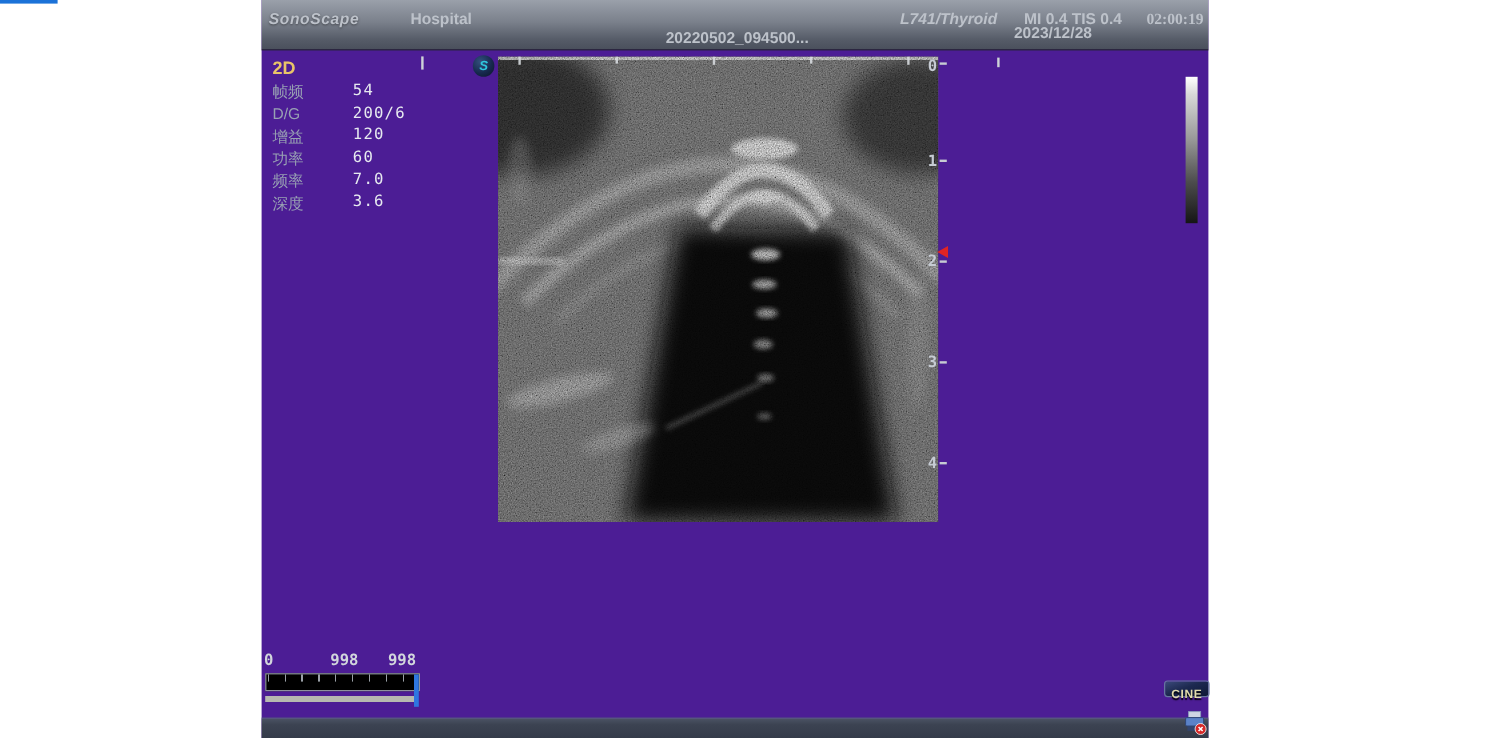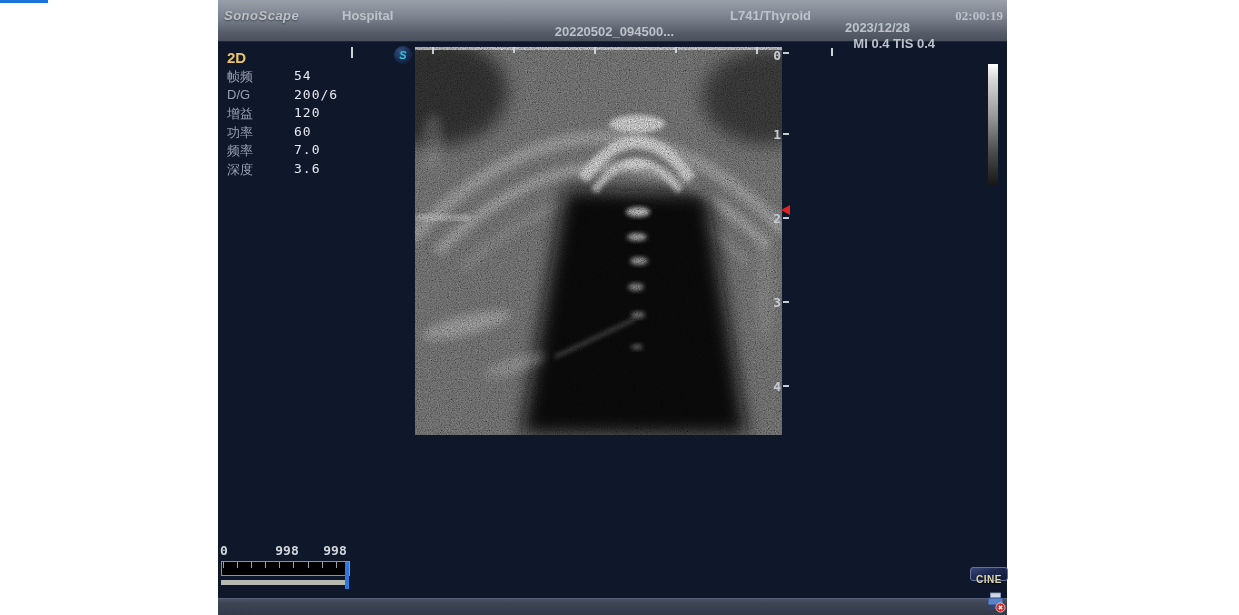--- a/index.html
+++ b/index.html
@@ -2,36 +2,36 @@
 <html><head>
 <meta charset="utf-8">
 <style>
   * { margin:0; padding:0; box-sizing:border-box; }
   html,body { width:1239px; height:615px; background:#ffffff; overflow:hidden;
               font-family:"Liberation Sans", sans-serif; }
   .stage { position:relative; width:1239px; height:615px; background:#ffffff; }
 
   .accent-line { position:absolute; left:0; top:0; width:48px; height:3px; background:#1b72d8; }
 
-  .screen { position:absolute; left:218px; top:0; width:789px; height:615px; background:#0f172a; }
+  .screen { position:absolute; left:218px; top:0; width:789px; height:615px; background:#4c1d95; }
 
   
   .topbar { position:absolute; left:0; top:0; width:789px; height:42px;
             background:linear-gradient(#9aa0aa 0%, #7a808b 45%, #565c68 80%, #4a505c 100%);
             border-bottom:1px solid #23272e; }
   .topbar span { position:absolute; font-weight:bold; font-size:13px; color:#bdc2ca;
                  white-space:nowrap; }
   .logo { left:6px; top:8px; font-size:19px; font-style:italic; font-weight:bold;
           color:#28b7d2; letter-spacing:0.5px; text-shadow:0 1px 2px rgba(0,0,0,.45); }
   .hospital { left:124px; top:8px; }
   .examid  { left:256px; top:24px; width:200px; text-align:right; color:#c7ccd4; }
-  .probe   { right:196px; top:8px; }
+  .probe   { right:176px; top:8px;font-style:italic; }
   .date    { right:97px;  top:20px; }
   .time    { right:4px;   top:8px;font-family:Liberation Serif, serif; }
-  .mitis   { right:72px;  top:36px; color:#c7ccd4;text-align:right; }
+  .mitis   { right:72px;  top:8px; color:#c7ccd4;text-align:right; }
 
   
   .mode-label { position:absolute; left:9px; top:49px; font-size:15px; font-weight:bold;
                 color:#e9c468; }
   .param-row { position:absolute; left:9px; height:18px; font-size:13px; }
   .param-row .plabel { color:#98a1b3; display:inline-block; width:42px; }
   .param-row .pvalue { position:absolute; left:43px; top:0; color:#e6e9ef;
                        font-family:"DejaVu Sans Mono", monospace; letter-spacing:1px;margin-left:24px; }
 
   

